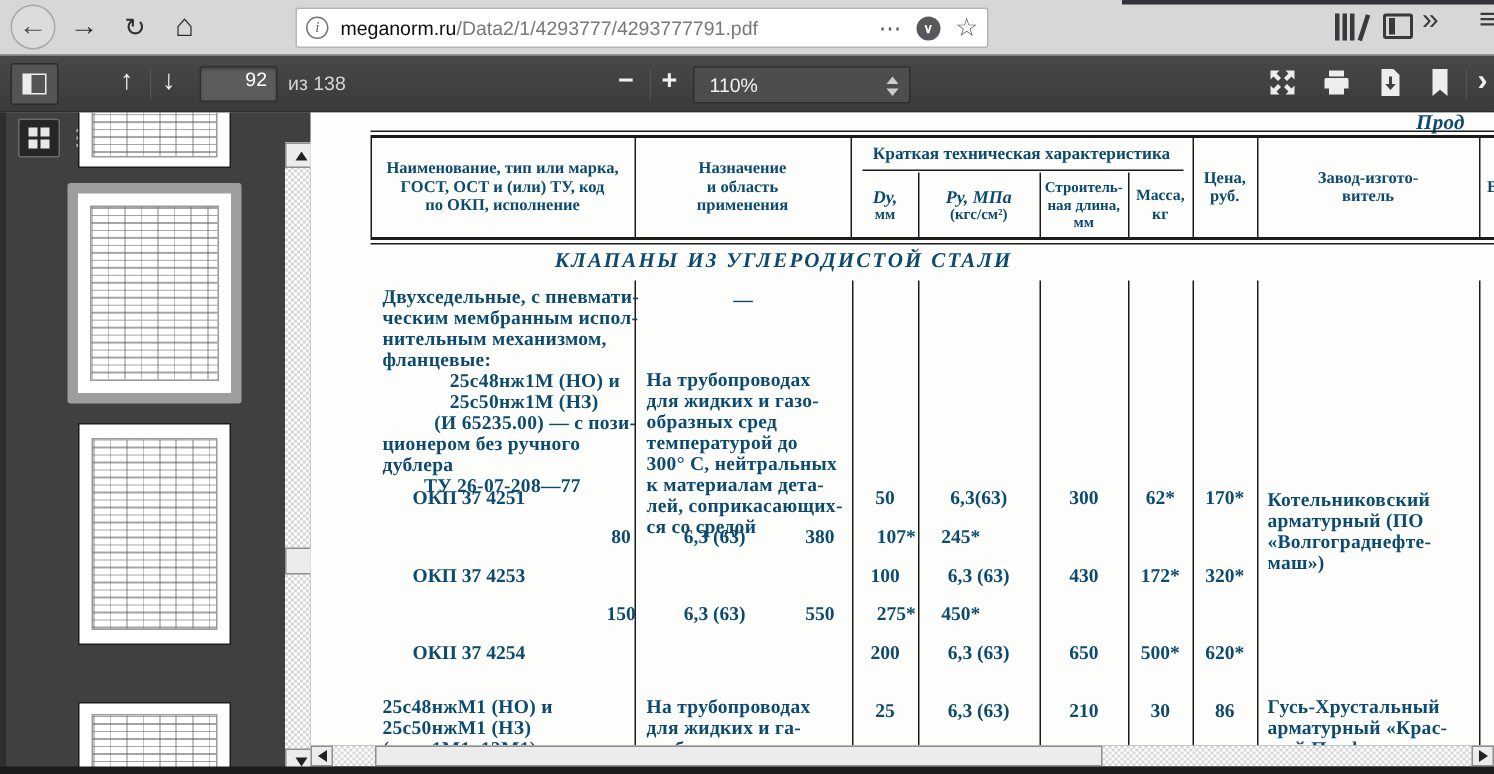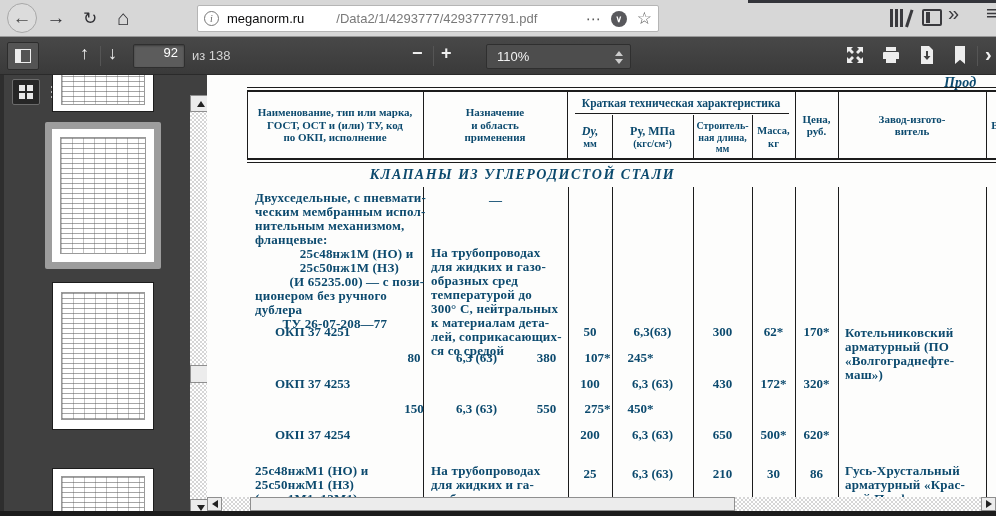--- a/index.html
+++ b/index.html
@@ -11,21 +11,21 @@
     background:#d7d7d7; border-bottom:1px solid #989898; }
   #tab-strip-remnant { position:absolute; left:748px; top:0; width:248px; height:3px; background:#33343a; }
   .nav-btn { position:absolute; top:3px; width:30px; height:30px; display:flex; align-items:center;
     justify-content:center; color:#2f2f33; font-size:19px; cursor:pointer; }
   #back-btn { left:7px; border:1px solid #a8a8a8; border-radius:50%; background:#dcdcdc; color:#4a4a4a; }
   .urlbar, .searchbar { position:absolute; top:5px; height:27px; background:#fff;
     border:1px solid #b5b5b5; border-radius:2px; display:flex; align-items:center; }
   .urlbar { left:197px; width:462px; padding:0 6px; }
   .searchbar { left:672px; width:146px; padding:0 8px; }
   .url-host { color:#0c0c0d; font-size:13px; }
-  .url-path { color:#797979; font-size:13px;margin-left:32px; }
+  .url-path { color:#797979; font-size:13px; }
   .page-action { color:#5a5a5a; font-size:15px; margin-left:10px; cursor:pointer; }
   #info-icon { width:15px; height:15px; border:1px solid #767676; border-radius:50%;
     color:#666; font-size:10px; font-style:italic; font-family:"Liberation Serif",serif;
     display:flex; align-items:center; justify-content:center; margin-right:8px; }
   #pocket-icon { width:16px; height:16px; background:#58585c; border-radius:50%; margin-left:10px;
     display:flex; align-items:center; justify-content:center; color:#fff; font-size:9px; font-weight:bold; cursor:pointer; }
   .mag { width:9px; height:9px; border:2px solid #828282; border-radius:50%; position:relative; margin-right:7px; }
   .mag::after { content:""; position:absolute; width:2px; height:6px; background:#828282;
     left:7px; top:7px; transform:rotate(-45deg); }
   .search-ph { color:#7a7a7a; font-size:13px; }
@@ -48,21 +48,21 @@
   #sidebar-toggle .pane { width:16px; height:14px; border:1px solid #ededed; position:relative; }
   #sidebar-toggle .pane::after { content:""; position:absolute; left:0; top:0; width:5px; height:12px; background:#ededed; }
   .pg-arrow { position:absolute; top:6px; font-size:18px; font-weight:bold; color:#f2f2f2; cursor:pointer; }
   .tb-sep { position:absolute; top:9px; width:1px; height:20px; background:#2d2d2d; border-right:1px solid #555; }
   #page-input { position:absolute; left:133px; top:7px; width:52px; height:24px; background:#5c5c5c;
     border:1px solid #2f2f2f; border-radius:2px; color:#fff; text-align:right; font-size:13px;
     padding-right:6px; font-family:"Liberation Sans",sans-serif; box-shadow:inset 0 1px 2px rgba(0,0,0,.35); }
   #page-count { position:absolute; left:192px; top:11px; font-size:13px; color:#d4d4d4; }
   .zoom-btn { position:absolute; top:6px; font-size:18px; font-weight:bold; color:#f0f0f0; cursor:pointer; }
   #zoom-select { position:absolute; left:462px; top:7px; width:145px; height:25px; background:#4d4d4d;
-    border:1px solid #2f2f2f; border-radius:2px; cursor:pointer;margin-left:24px; }
+    border:1px solid #2f2f2f; border-radius:2px; cursor:pointer; }
   #zoom-value { position:absolute; left:10px; top:4px; font-size:13px; color:#f2f2f2; }
   .spin { position:absolute; left:128px; width:0; height:0; border-left:4px solid transparent; border-right:4px solid transparent; }
   .spin.up { top:6px; border-bottom:5px solid #ccc; }
   .spin.dn { top:14px; border-top:5px solid #ccc; }
   .pdf-icon { position:absolute; top:8px; width:20px; height:20px; cursor:pointer; color:#ededed; }
   .pdf-icon svg { width:100%; height:100%; fill:currentColor; }
 
   
   #viewer-body { position:absolute; left:0; top:75px; width:996px; height:441px; background:#404040; }
 
@@ -276,21 +276,21 @@
     <div class="hline" style="left:368px;top:38px;width:214px;height:1px"></div>
 
     <div class="hdr-cell" style="left:218px;top:17px;width:140px;height:66px">Назначение
 и область
 применения</div>
     <div class="hdr-cell" style="left:42px;top:17px;width:172px;height:66px">Наименование, тип или марка,
 ГОСТ, ОСТ и (или) ТУ, код
 по ОКП, исполнение</div>
     <div class="hdr-cell" style="left:362px;top:19px;width:224px;height:18px;font-size:11.5px">Краткая  техническая  характеристика</div>
     <div class="hdr-cell" style="left:361px;top:42px;width:44px;height:41px;flex-direction:column"><span style="font-style:italic;font-size:12px">Dу,</span><span style="font-size:10px">мм</span></div>
-    <div class="hdr-cell" style="left:405px;top:42px;width:81px;height:41px;flex-direction:column"><span style="font-size:12px">Pу, МПа</span><span style="font-size:10px">(кгс/см²)</span></div>
+    <div class="hdr-cell" style="left:405px;top:42px;width:81px;height:41px;flex-direction:column"><span style="font-style:italic;font-size:12px">Pу, МПа</span><span style="font-size:10px">(кгс/см²)</span></div>
     <div class="hdr-cell" style="left:486px;top:42px;width:59px;height:41px;font-size:10px;line-height:11.5px">Строитель-
 ная длина,
 мм</div>
     <div class="hdr-cell" style="left:545px;top:42px;width:43px;height:41px;font-size:10.5px">Масса,
 кг</div>
     <div class="hdr-cell" style="left:588px;top:17px;width:43px;height:66px">Цена,
 руб.</div>
     <div class="hdr-cell" style="left:631px;top:17px;width:148px;height:66px">Завод-изгото-
 витель</div>
     <div class="hdr-cell" style="left:781px;top:17px;width:14px;height:66px">В</div>

